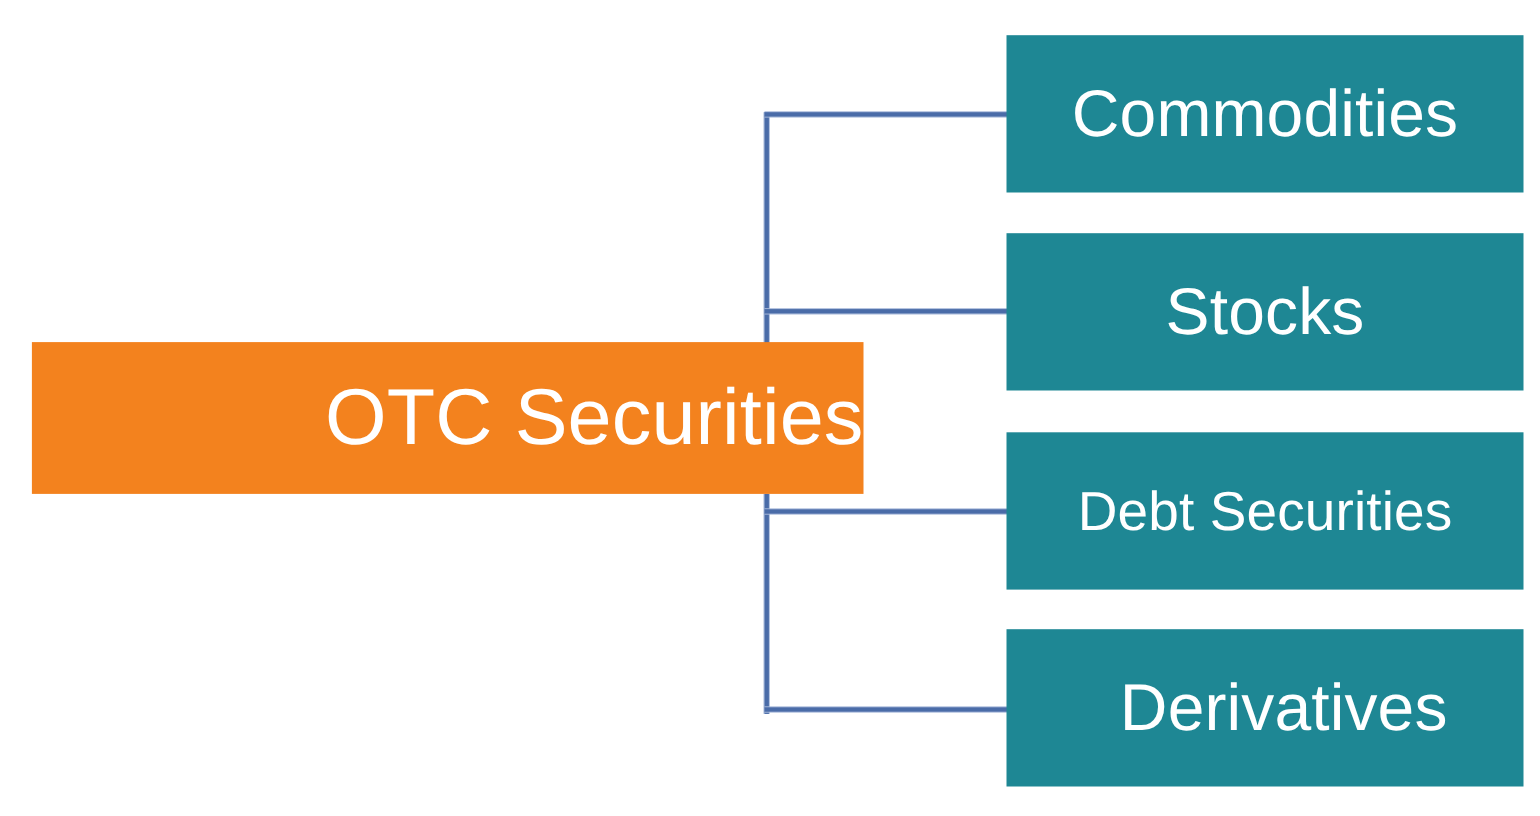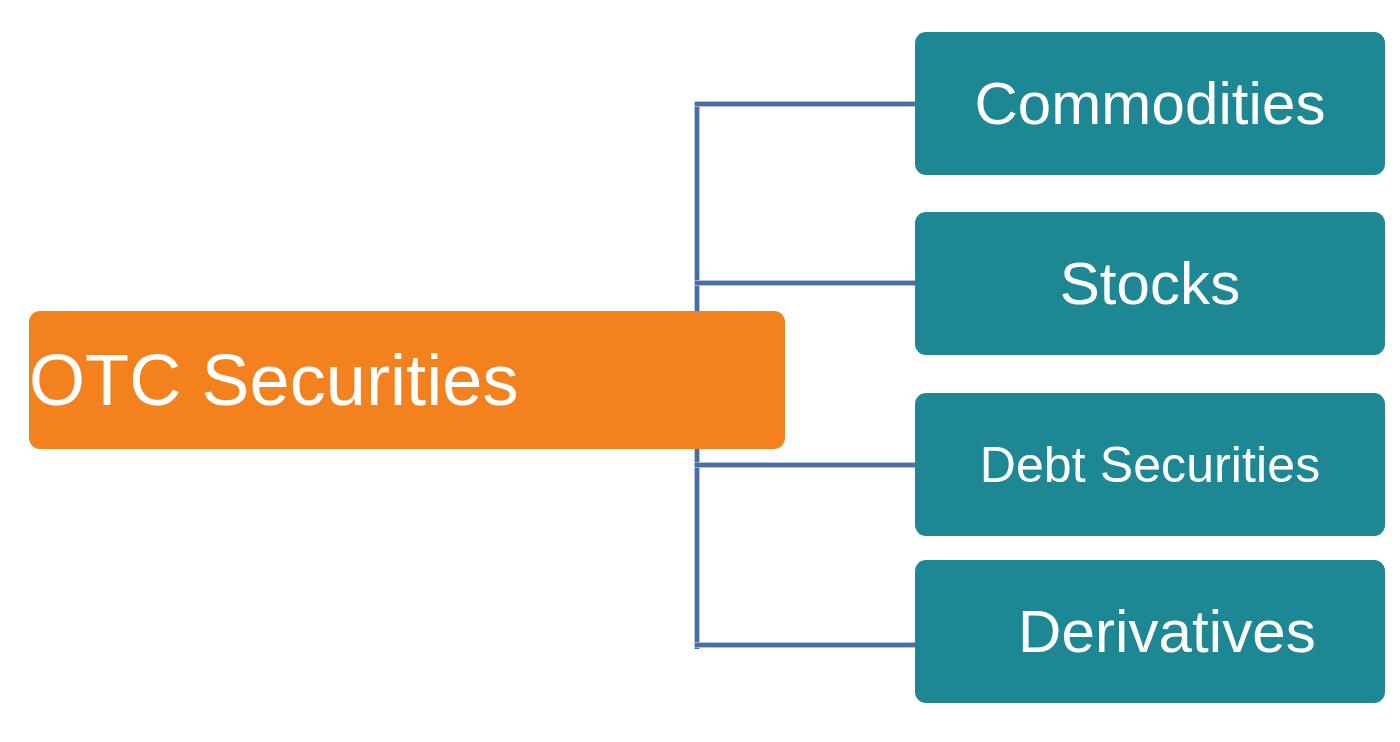--- a/index.html
+++ b/index.html
@@ -23,30 +23,29 @@
   .node {
     position: absolute;
     display: flex;
     align-items: center;
     box-sizing: border-box;
     color: #ffffff;
     font-family: "Liberation Sans", sans-serif;
     font-weight: 400;
     letter-spacing: 0.1px;
     white-space: nowrap;
-    border-radius: 11px;
   }
 
   .node-root {
     left: 29px;
     top: 311px;
     width: 756px;
     height: 138px;
     background: #F3821E;
-    justify-content: flex-start;
+    justify-content: flex-end;
     font-size: 72px;
     line-height: 1;
   }
 
   .node-child {
     width: 470px;
     height: 143px;
     background: #1E8794;
     justify-content: center;
     font-size: 60px;
@@ -54,21 +53,21 @@
     left: 915px;
   }
 
   .node-child.wide-text {
     font-size: 50px;
   }
 
   .pos-commodities { top: 32px; }
   .pos-stocks      { top: 212px; text-align: center; }
   .pos-debt        { top: 393px; }
-  .pos-derivatives { top: 560px; padding-left: 34px; }
+  .pos-derivatives { top: 572px; padding-left: 34px; }
 
   
   .conn {
     position: absolute;
     background: #4A6CA8;
   }
   .conn-h {
     height: 4px;
     left: 695px;
     width: 222px;

